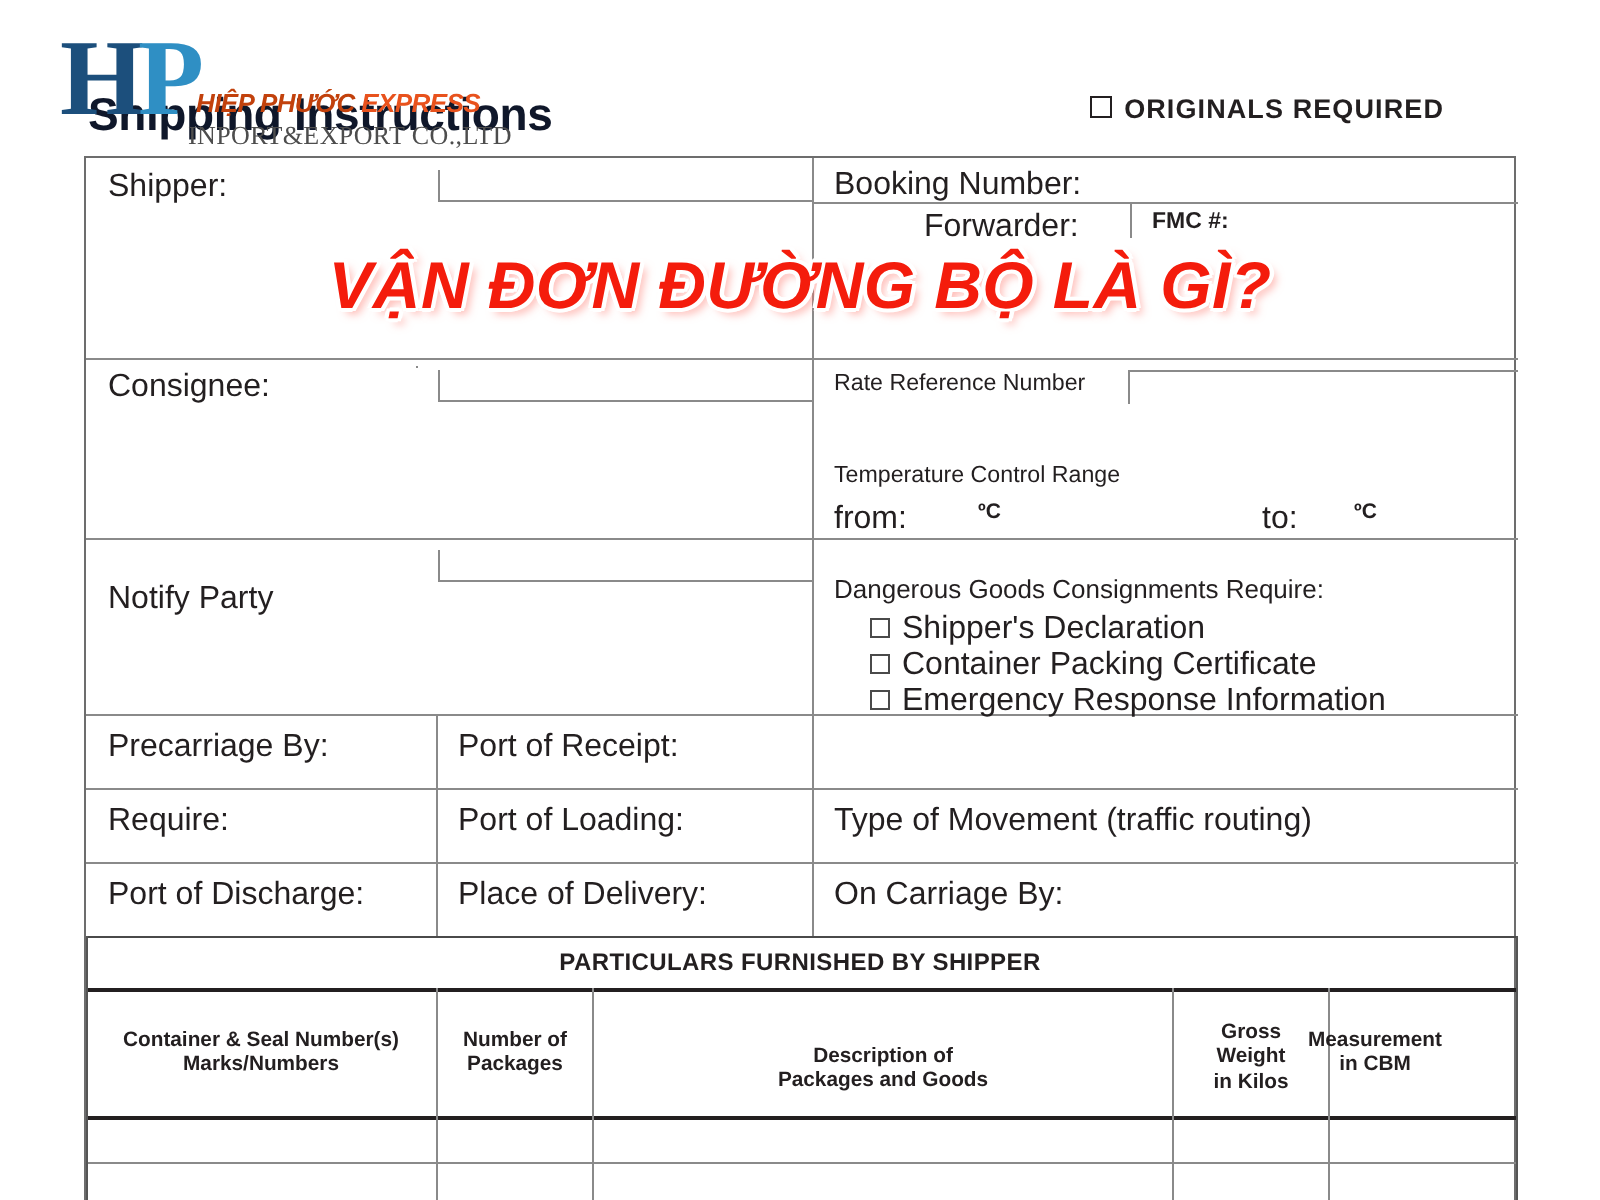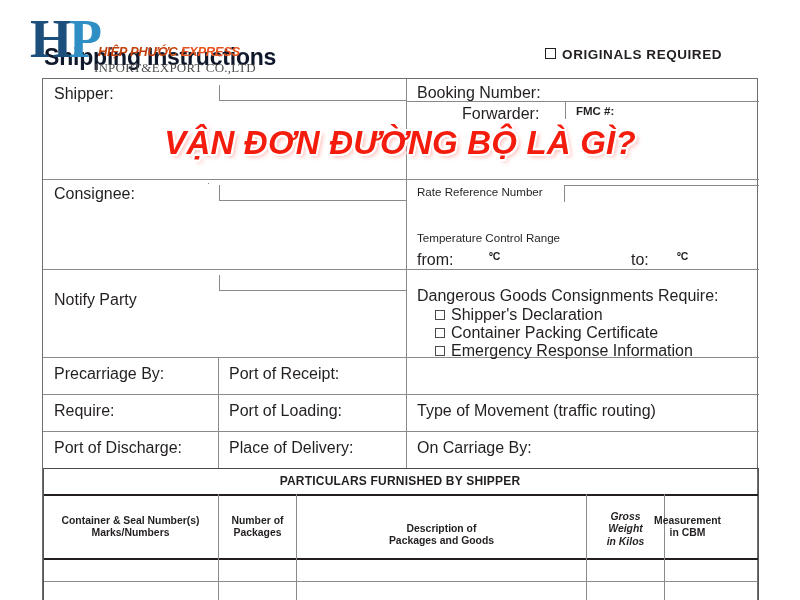--- a/index.html
+++ b/index.html
@@ -240,21 +240,21 @@
   <div class="lbl" style="left:533px; top:26px; font-weight:bold; font-size:11.5px; color:#231f20;">FMC #:</div>
 
   <div class="lbl" style="left:374px; top:106px; font-size:11.6px;">Rate Reference Number</div>
 
   <div class="lbl" style="left:374px; top:152px; font-size:11.6px;">Temperature Control Range</div>
   <div class="lbl" style="left:374px; top:172px;">from:</div>
   <div class="lbl" style="left:446px; top:171px; font-weight:bold; font-size:10.5px;">ºC</div>
   <div class="lbl" style="left:576px; top:172px;margin-left:12px;">to:</div>
   <div class="lbl" style="left:634px; top:171px; font-weight:bold; font-size:10.5px;">ºC</div>
 
-  <div class="lbl" style="left:374px; top:208px; font-size:16px;">Dangerous Goods Consignments Require:</div>
+  <div class="lbl" style="left:374px; top:208px; font-size:13px;">Dangerous Goods Consignments Require:</div>
 
   <div class="lbl" style="left:392px; top:227px;">
     <span class="chk"></span><span>Shipper's Declaration</span>
   </div>
   <div class="lbl" style="left:392px; top:245px;">
     <span class="chk"></span><span>Container Packing Certificate</span>
   </div>
   <div class="lbl" style="left:392px; top:263px;">
     <span class="chk"></span><span>Emergency Response Information</span>
   </div>
@@ -278,21 +278,21 @@
         <div>Number of</div>
         <div>Packages</div>
       </div>
     </div>
     <div class="thcell" style="left:254px; top:0; width:289px; height:78px;">
       <div>
         <div>Description of</div>
         <div>Packages and Goods</div>
       </div>
     </div>
-    <div class="thcell" style="left:544px; top:0; width:77px; height:67px;font-style:italic;">
+    <div class="thcell" style="left:544px; top:0; width:77px; height:67px;">
       <div>
         <div>Gross</div>
         <div>Weight</div>
         <div>in Kilos</div>
       </div>
     </div>
     <div class="thcell" style="left:598px; top:0; width:93px; height:62px;text-align:center;">
       <div>
         <div>Measurement</div>
         <div>in CBM</div>

